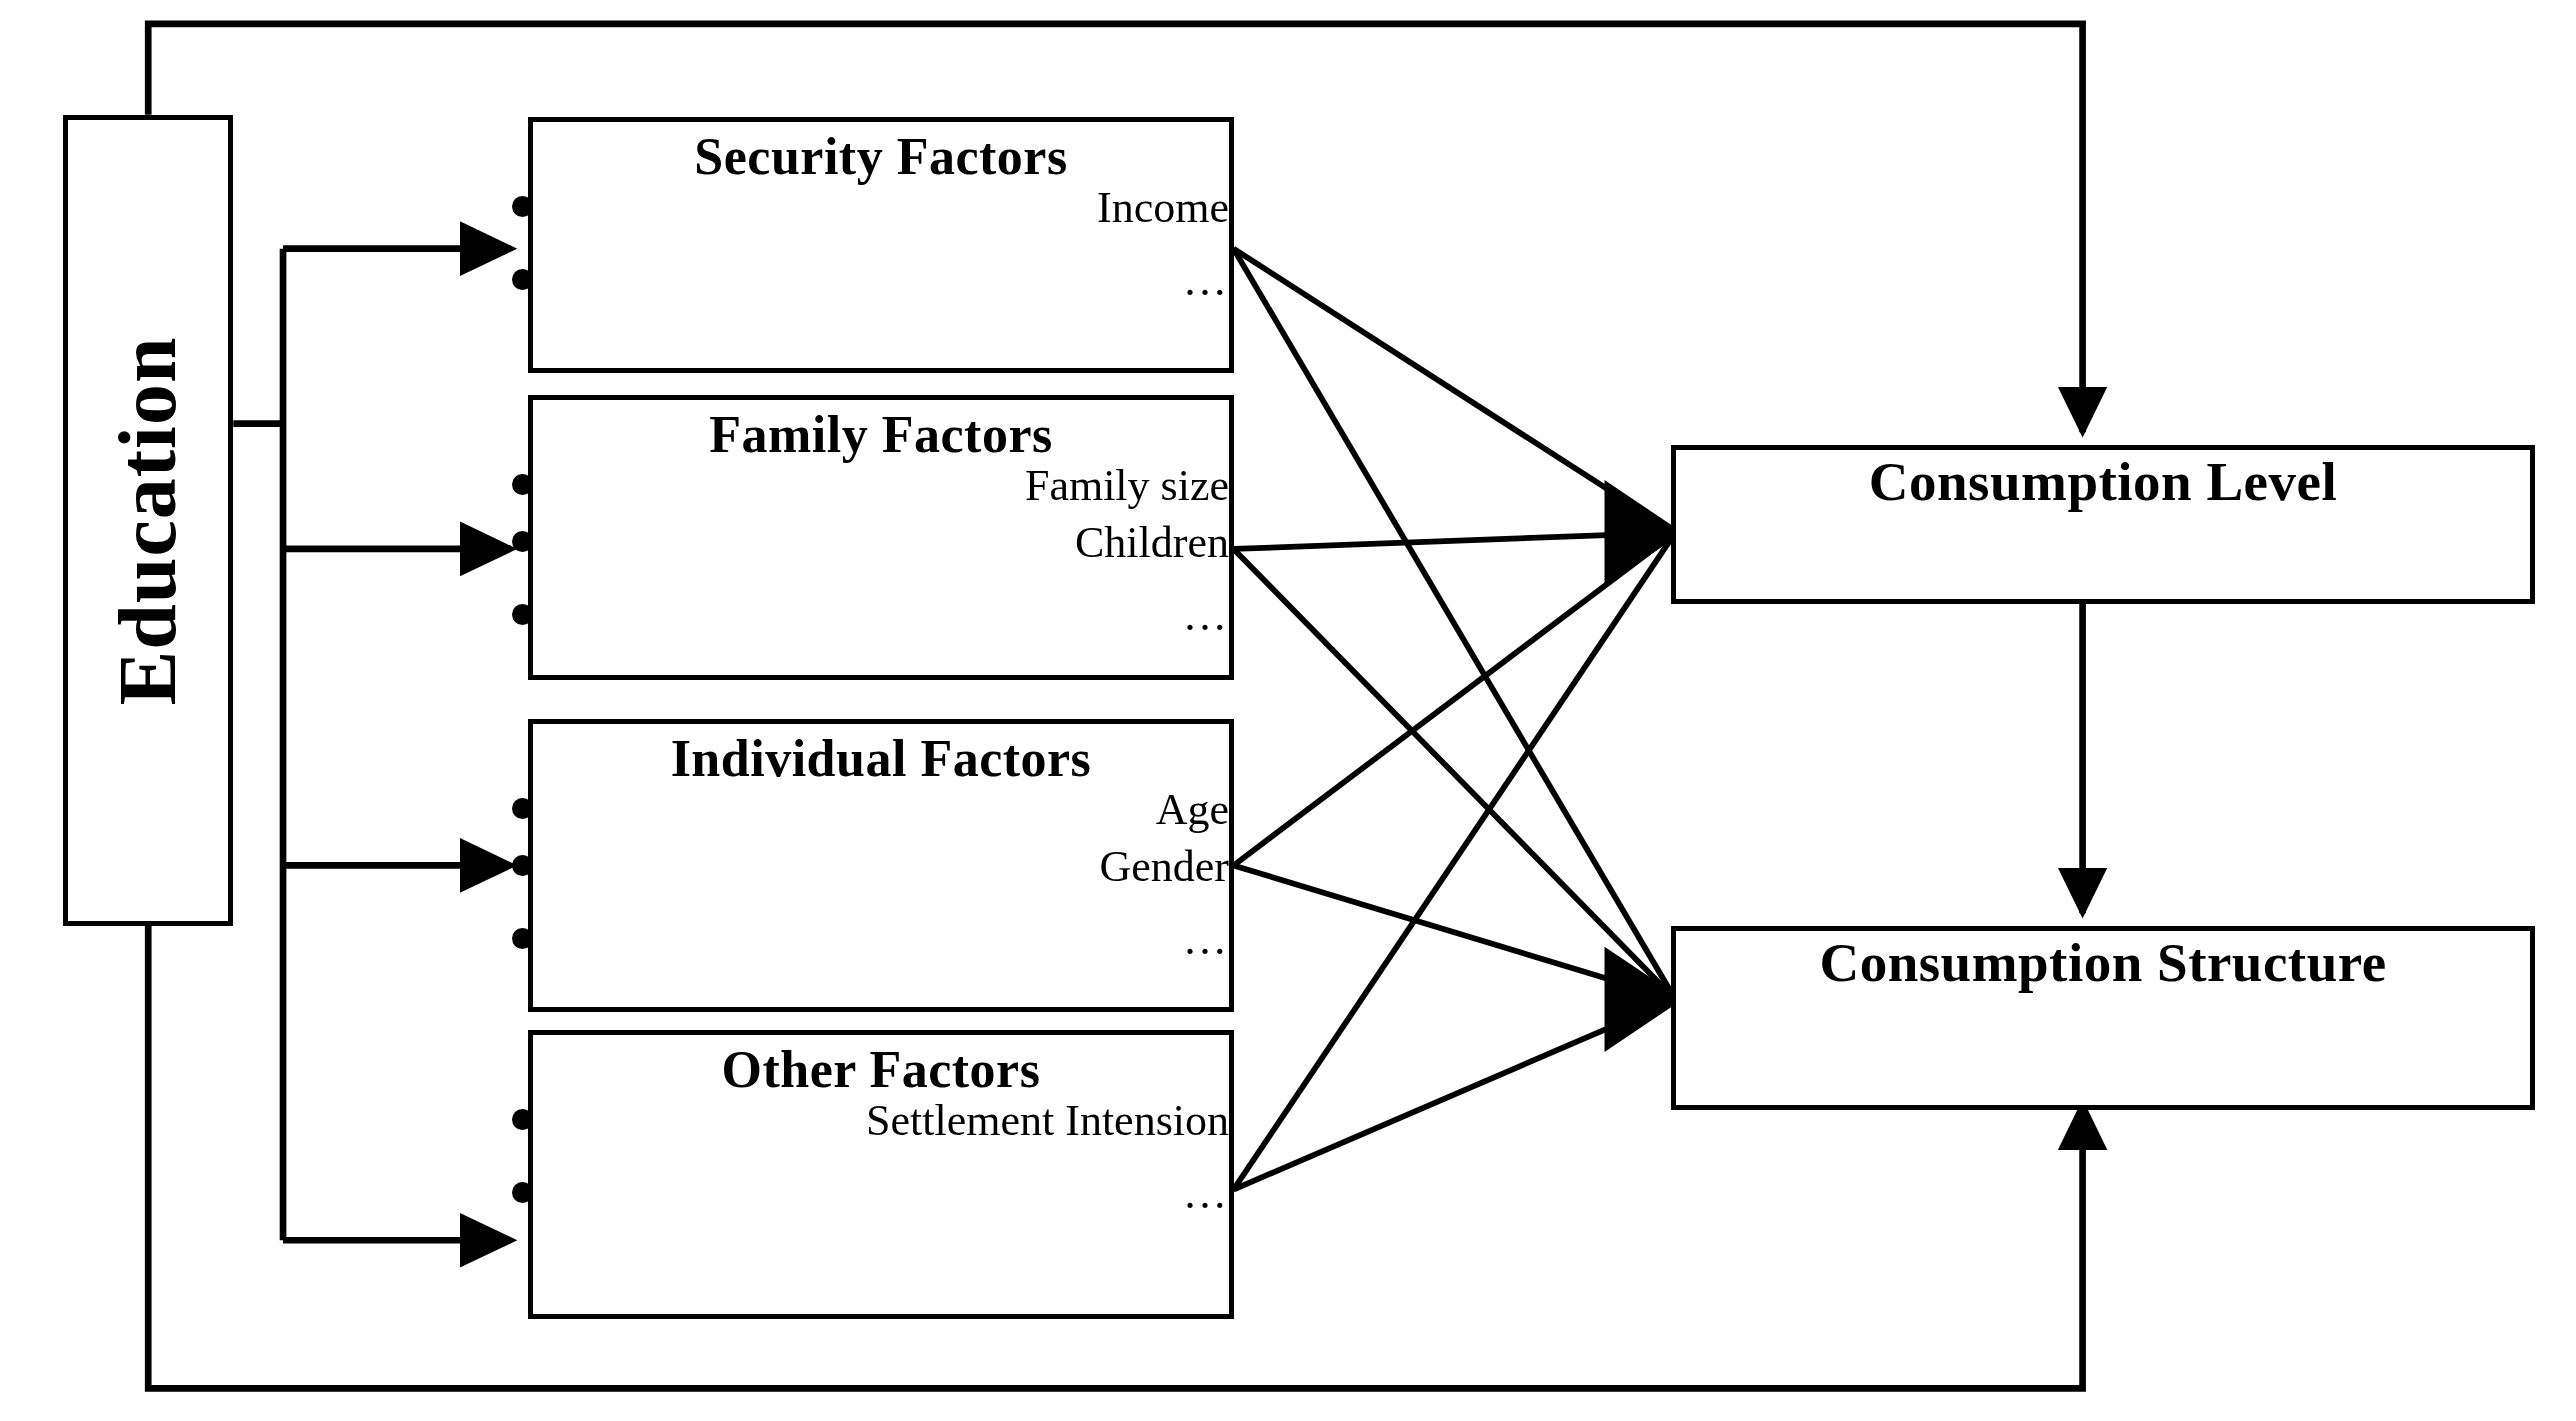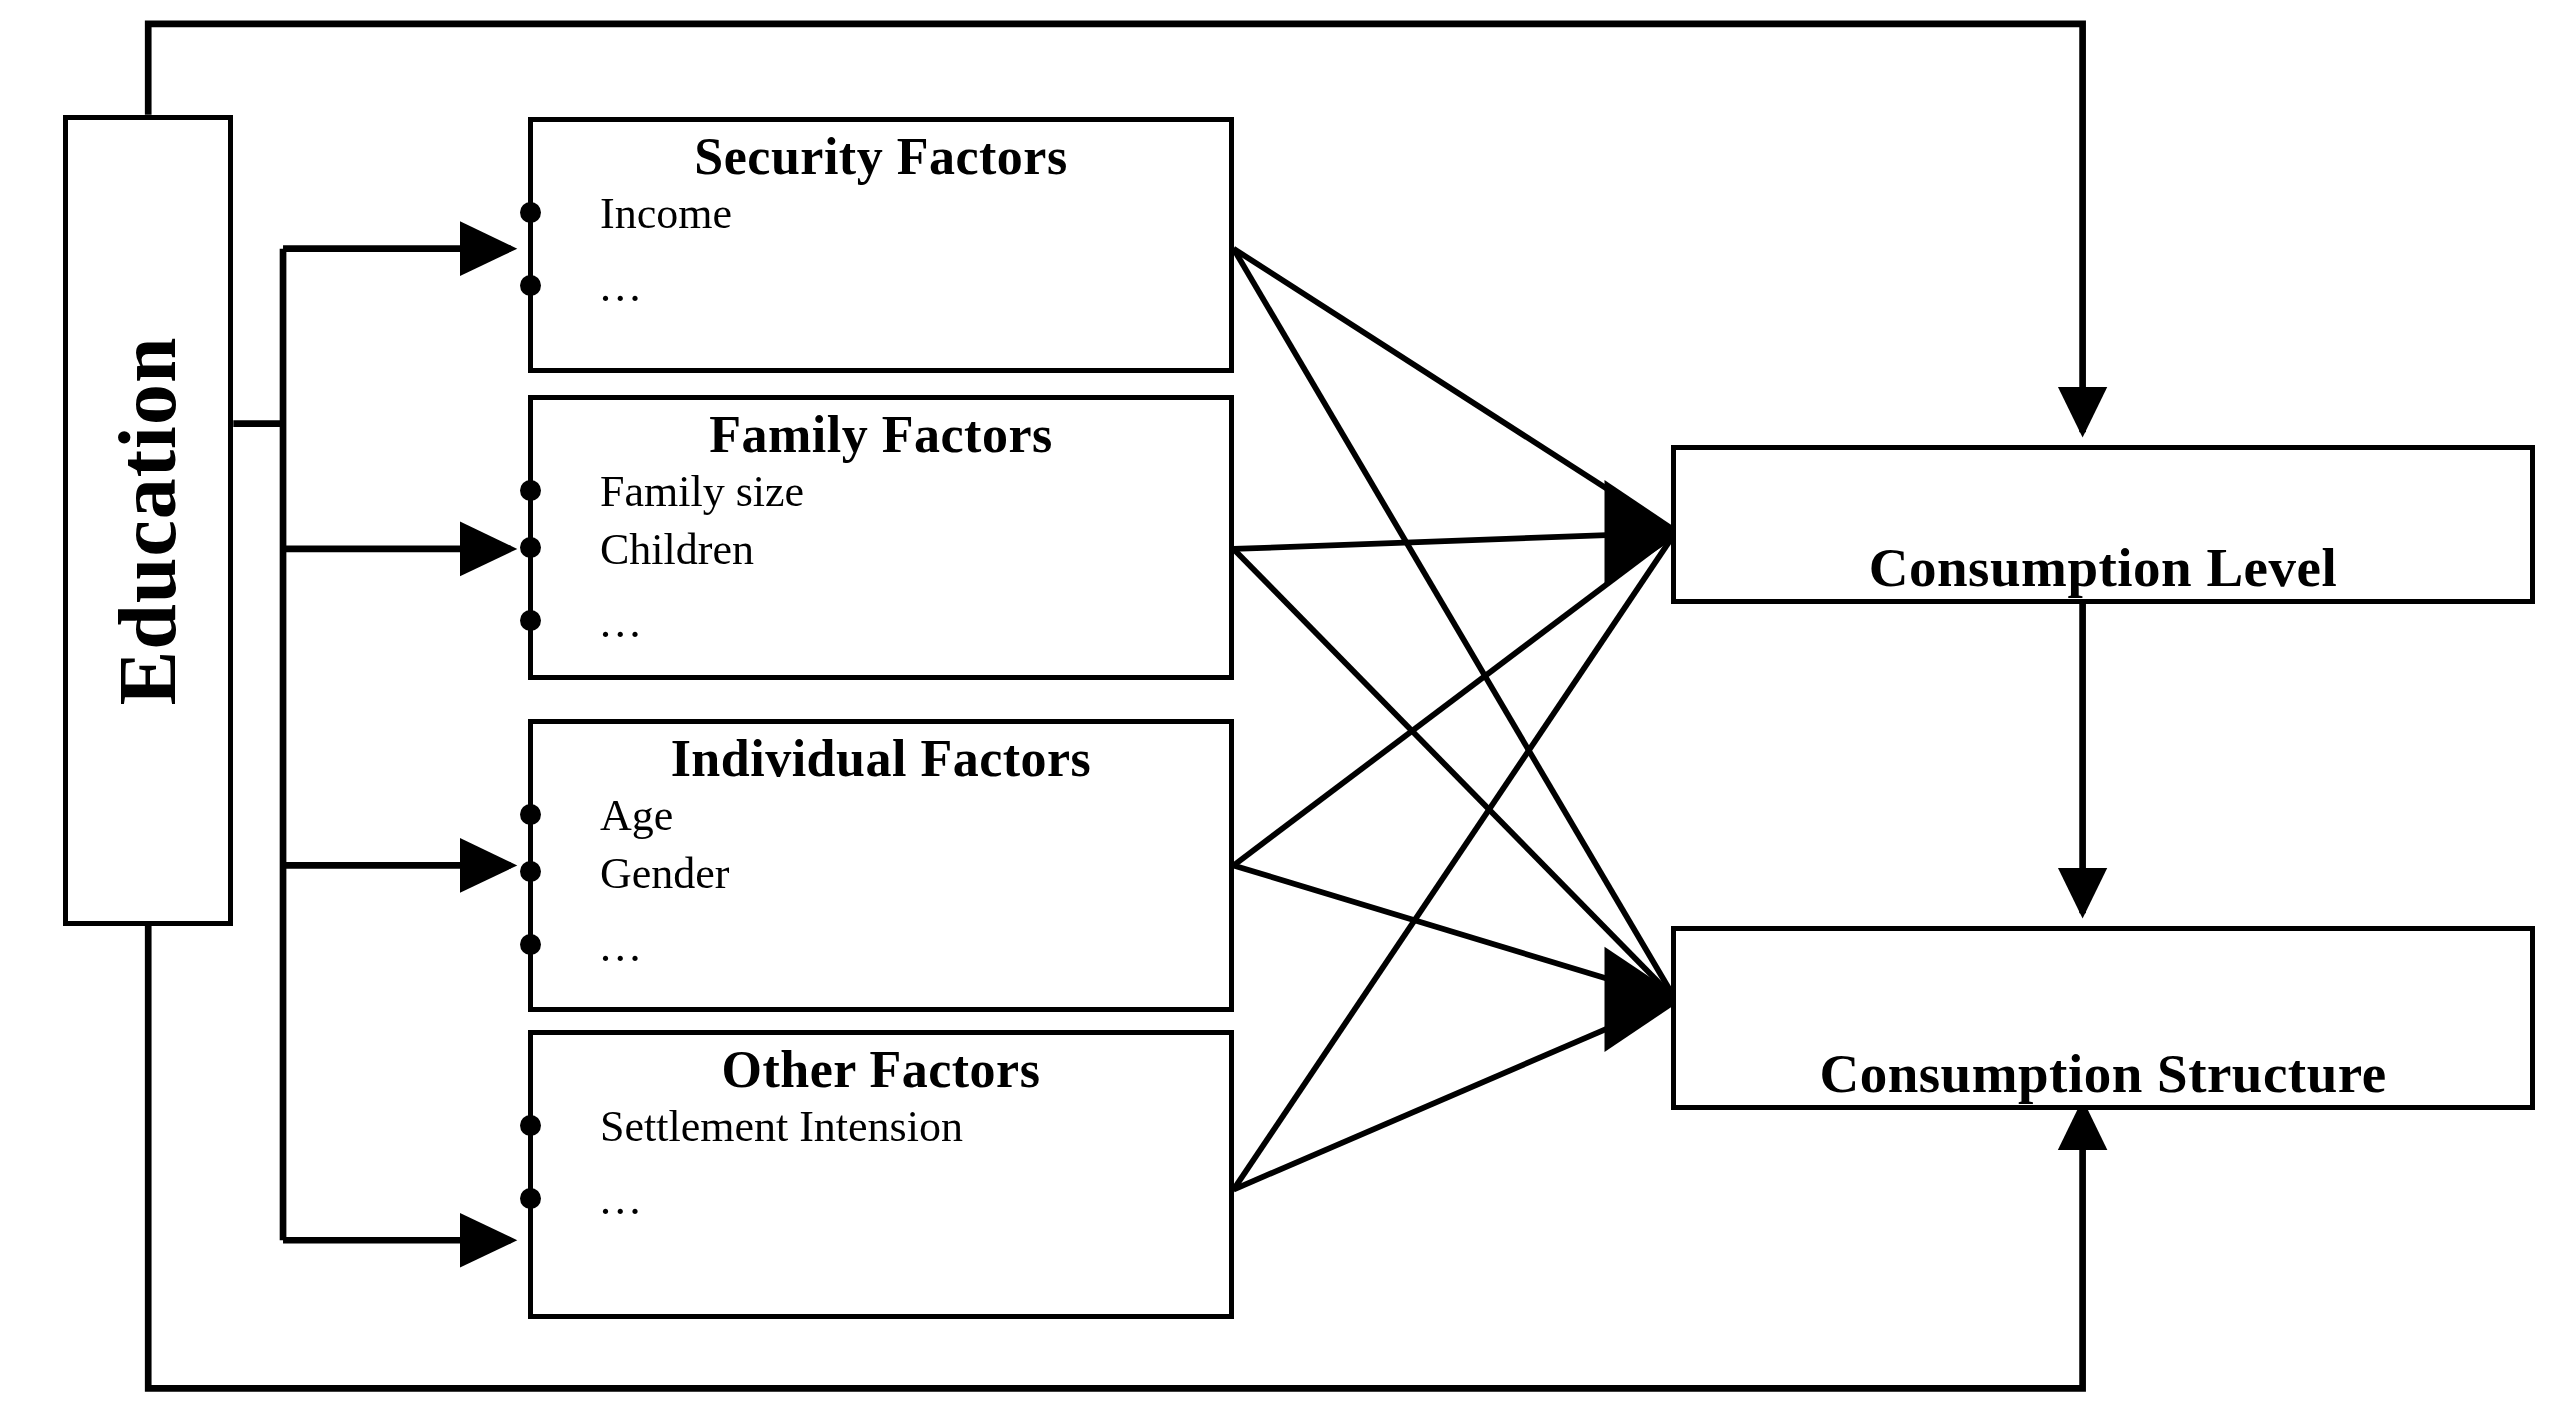--- a/index.html
+++ b/index.html
@@ -52,23 +52,24 @@
     text-align:center;
     font-weight:bold;
     font-size:52px;
     line-height:1.05;
     margin-top:7.6px;
     margin-bottom:1.9px;
     letter-spacing:0.5px;
   }
   .factor .flist{
     position:relative;
-    margin:8px;
+    margin:0;
     padding:0;
     list-style:none;
+    text-align:right;
   }
   .factor .fitem{
     position:relative;
     font-size:44px;
     line-height:1.0;
     padding-left:59px;
     margin-bottom:13.4px;
     white-space:nowrap;
   }
   .factor .fitem .bullet{
@@ -88,21 +89,21 @@
   #box-economic{ top:117px; height:256px; }
   #box-family{   top:395px; height:285px; }
   #box-individual{ top:719px; height:293px; }
   #box-other{    top:1030px; height:289px; }
 
   
   .outcome{
     left:1671px;
     width:864px;
     display:flex;
-    align-items:flex-end;
+    align-items:flex-start;
     justify-content:center;
   }
   .outcome .olabel{
     font-weight:bold;
     font-size:55px;
     letter-spacing:0.5px;
     white-space:nowrap;
   }
   #box-level{ top:445px; height:159px; }
   #box-structure{ top:926px; height:184px; }

